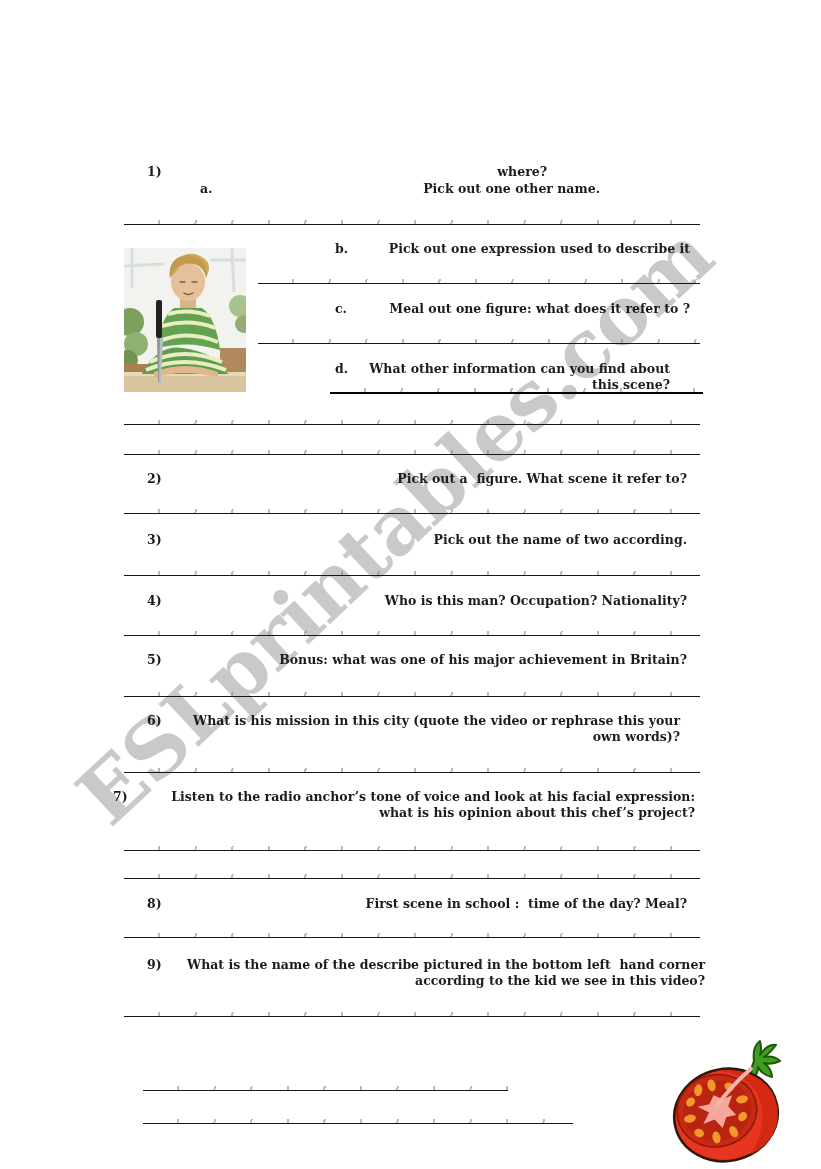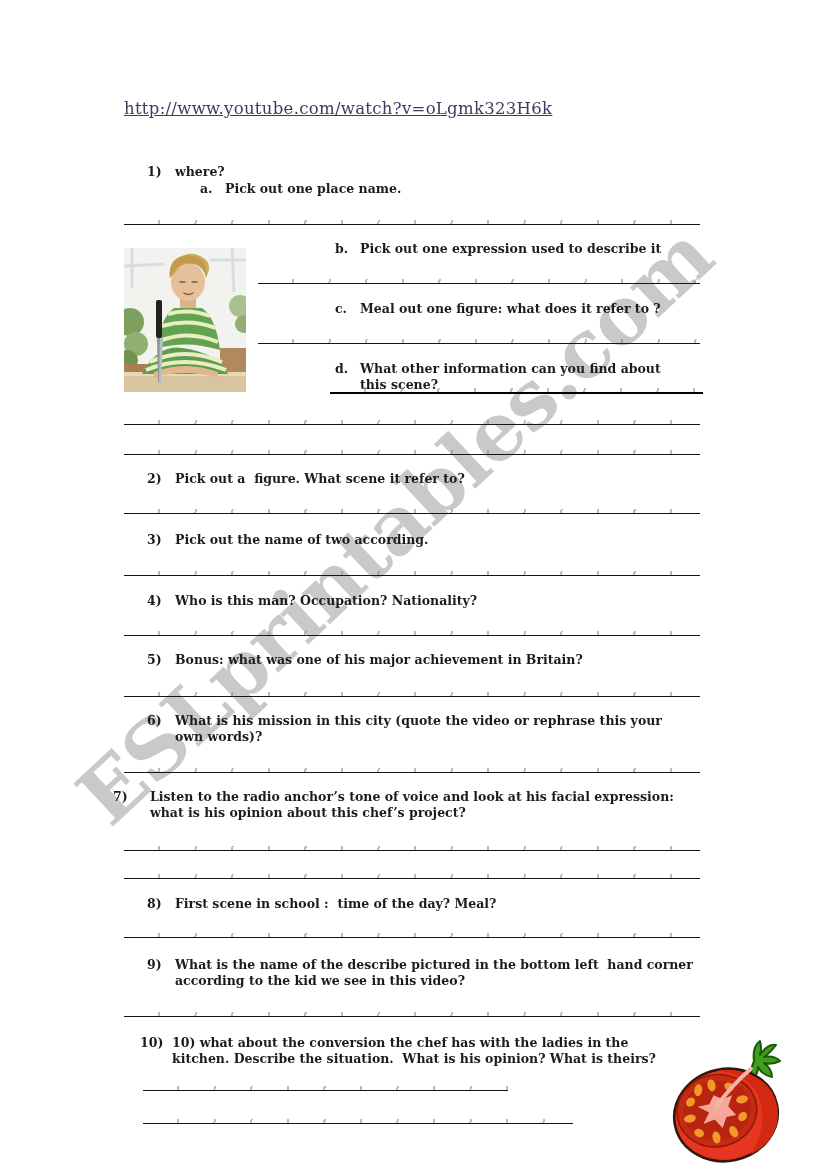--- a/index.html
+++ b/index.html
@@ -21,47 +21,46 @@
     position:absolute;left:124px;top:99px;z-index:2;
     font-size:16.5px;letter-spacing:.3px;color:#3c3c5e;
     text-decoration:underline;cursor:pointer;
   }
   
   .q{
     position:absolute;display:flex;z-index:2;
     font-size:12.5px;line-height:16px;font-weight:bold;color:#1c1c1c;
   }
   .q .num{flex:none;}
-  .q .txt{flex:1;white-space:pre-wrap;}
+  .q .txt{flex:1;white-space:pre-wrap;text-align:right;}
   
   .aline{
     position:absolute;z-index:2;height:4px;
     border-bottom:1.4px solid #161616;
     background:repeating-linear-gradient(100deg,transparent 0 34px,rgba(130,130,130,.55) 34px 36px);
   }
   .aline.thick{border-bottom:2.6px solid #000;}
   .img-abs{position:absolute;z-index:2;}
 </style>
 </head>
 <body>
 
 <div class="page">
 
   <div class="watermark">ESLprintables.com</div>
 
-  <a class="link">http://www.youtube.com/watch?v=oLgmk323H6k</a>
 
   <div class="q" style="left:147px;top:164px;width:400px">
     <span class="num" style="width:28px">1)</span>
     <span class="txt">where?</span>
   </div>
 
   <div class="q" style="left:200px;top:181px;width:400px">
     <span class="num" style="width:25px">a.</span>
-    <span class="txt">Pick out one place name.</span>
+    <span class="txt">Pick out one other name.</span>
   </div>
 
   <div class="aline" style="left:124px;top:220px;width:576px"></div>
 
   <svg class="img-abs" style="left:124px;top:248px" width="122" height="144" viewBox="0 0 122 144">
     <rect x="0" y="0" width="122" height="144" fill="#f2f3ef"></rect>
 
     <g stroke="#d7dde0" stroke-width="3" fill="none">
       <line x1="8" y1="0" x2="8" y2="40"></line>
         <line x1="0" y1="18" x2="40" y2="16"></line>
@@ -176,24 +175,20 @@
     <span class="txt">First scene in school :  time of the day? Meal?</span>
   </div>
   <div class="aline" style="left:124px;top:933px;width:576px"></div>
 
   <div class="q" style="left:147px;top:957px;width:558px">
     <span class="num" style="width:28px">9)</span>
     <span class="txt" style="max-width:530px">What is the name of the describe pictured in the bottom left  hand corner according to the kid we see in this video?</span>
   </div>
   <div class="aline" style="left:124px;top:1012px;width:576px"></div>
 
-  <div class="q" style="left:140px;top:1035px;width:537px">
-    <span class="num" style="width:32px">10)</span>
-    <span class="txt" style="max-width:505px">10) what about the conversion the chef has with the ladies in the kitchen. Describe the situation.  What is his opinion? What is theirs?</span>
-  </div>
   <div class="aline" style="left:143px;top:1086px;width:365px"></div>
   <div class="aline" style="left:143px;top:1119px;width:430px"></div>
 
   <svg class="img-abs" style="left:668px;top:1035px" width="128" height="132" viewBox="0 0 128 132">
 
     <g stroke="#1c5a08" stroke-width="2" fill="#3f9e1e" stroke-linejoin="round">
       <path d="M86 26 Q84 12 92 6 Q94 14 92 20 Q100 8 108 10 Q102 18 96 22 Q106 20 112 26 Q104 30 96 28 Q104 34 104 42 Q94 40 90 32 Q90 40 84 44 Q82 34 86 26 Z"></path>
     </g>
 
     <g transform="rotate(-12 58 80)">

